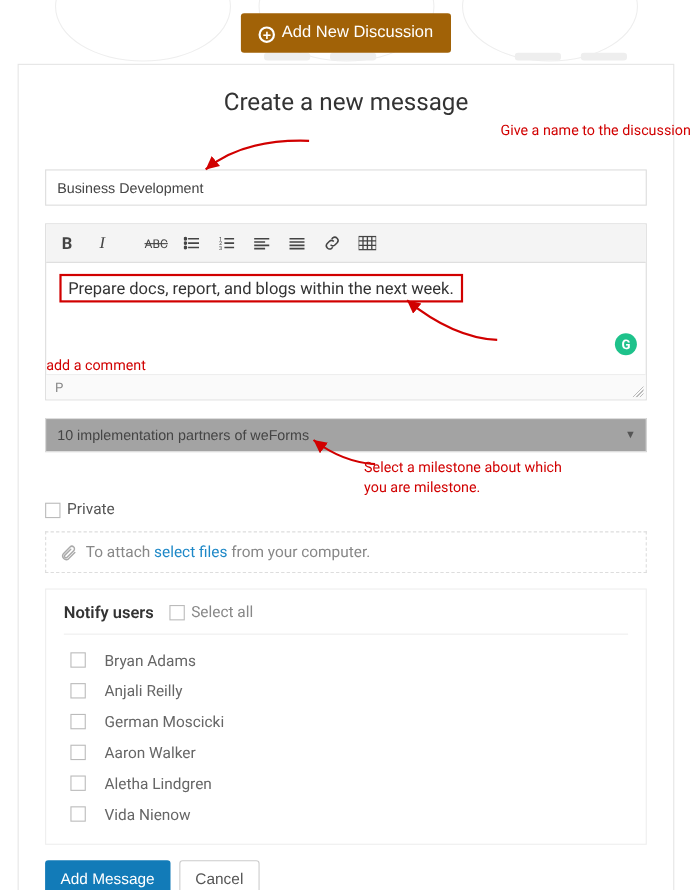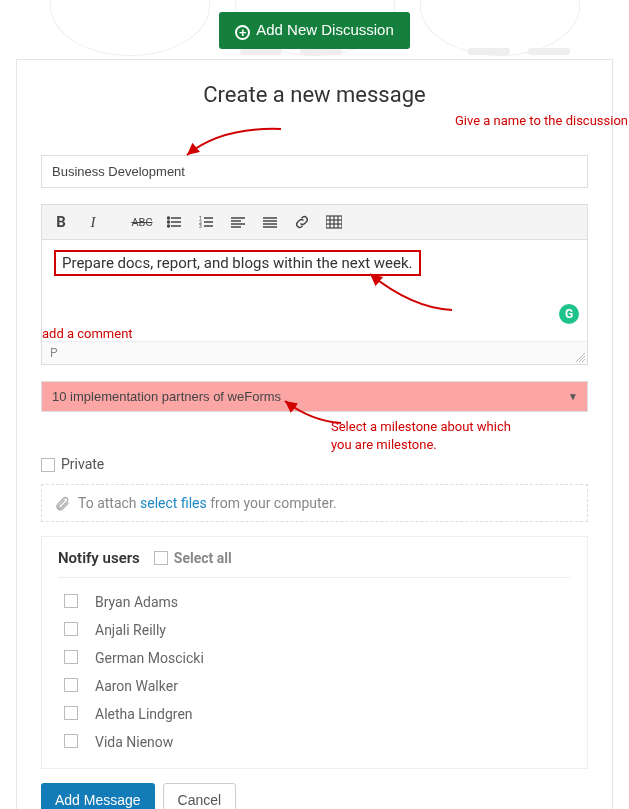--- a/index.html
+++ b/index.html
@@ -42,21 +42,21 @@
     top:48px; left:0; right:0;
   }
   .gl {
     position:absolute; height:7px; width:42px; background:#eee; border-radius:3px;
   }
   .gl.a{ left:240px; } .gl.b{ left:300px; } .gl.c{ left:468px; } .gl.d{ left:528px; }
   .btn-primary-top {
     position: relative;
     z-index: 2;
     display: inline-block;
-    background: #15803d;
+    background: #a16207;
     color: #fff;
     border: none;
     padding: 9px 16px;
     font-size: 15px;
     border-radius: 3px;
     cursor: pointer;
   }
   .btn-primary-top .plus {
     display:inline-block;
     width:15px;height:15px;
@@ -158,21 +158,21 @@
   .select-wrap {
     margin-top:16px;
     position:relative;
   }
   .select-wrap select{
     width:100%;
     border:1px solid #ddd;
     padding:7px 10px;
     font-size:13px;
     color:#444;
-    background:#fca5a5;
+    background:#a3a3a3;
     -webkit-appearance:none;appearance:none;
   }
   .select-caret{
     position:absolute;right:10px;top:10px;
     color:#555;font-size:10px;pointer-events:none;
   }
   .anno-milestone{
     color:#d10000;font-size:13px;
     margin-left:290px;
     margin-top:6px;
@@ -203,21 +203,21 @@
     border:1px solid #eee;
     margin-top:14px;
     padding:12px 16px 6px;
   }
   .notify-header{
     display:flex;align-items:center;gap:14px;
     font-size:15px;color:#333;font-weight:600;
     padding-bottom:10px;border-bottom:1px solid #eee;
   }
   .notify-header .selall{
-    font-weight:700;color:#888;font-size:14px;
+    font-weight:400;color:#888;font-size:14px;
     display:flex;align-items:center;gap:6px;
   }
   .user-list{ padding:10px 6px 6px; }
   .user-item{
     display:flex;align-items:flex-start;gap:17px;
     padding:6px 0;
     color:#666;font-size:14px;
   }
   .actions{
     margin-top:14px;display:flex;gap:8px;

